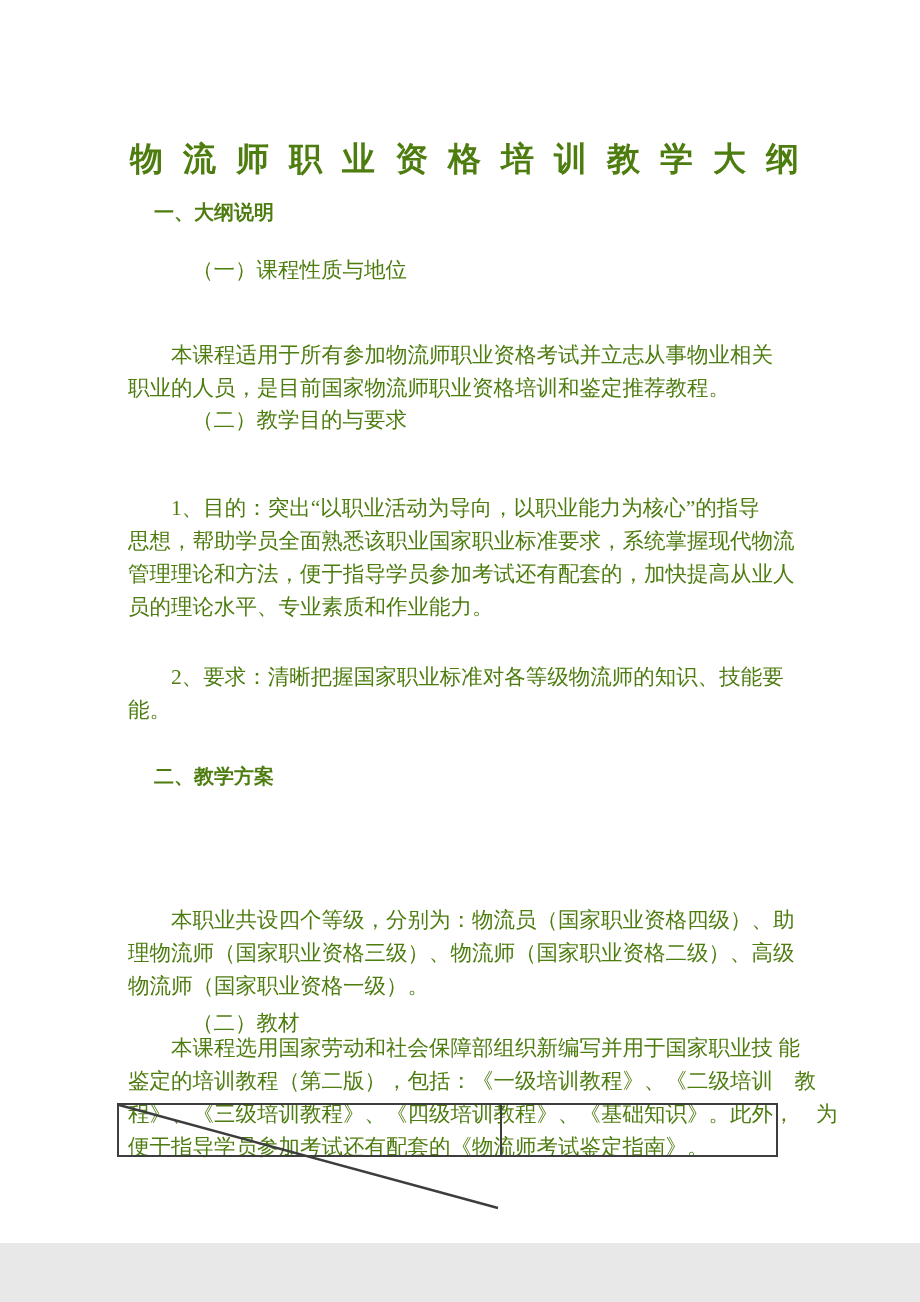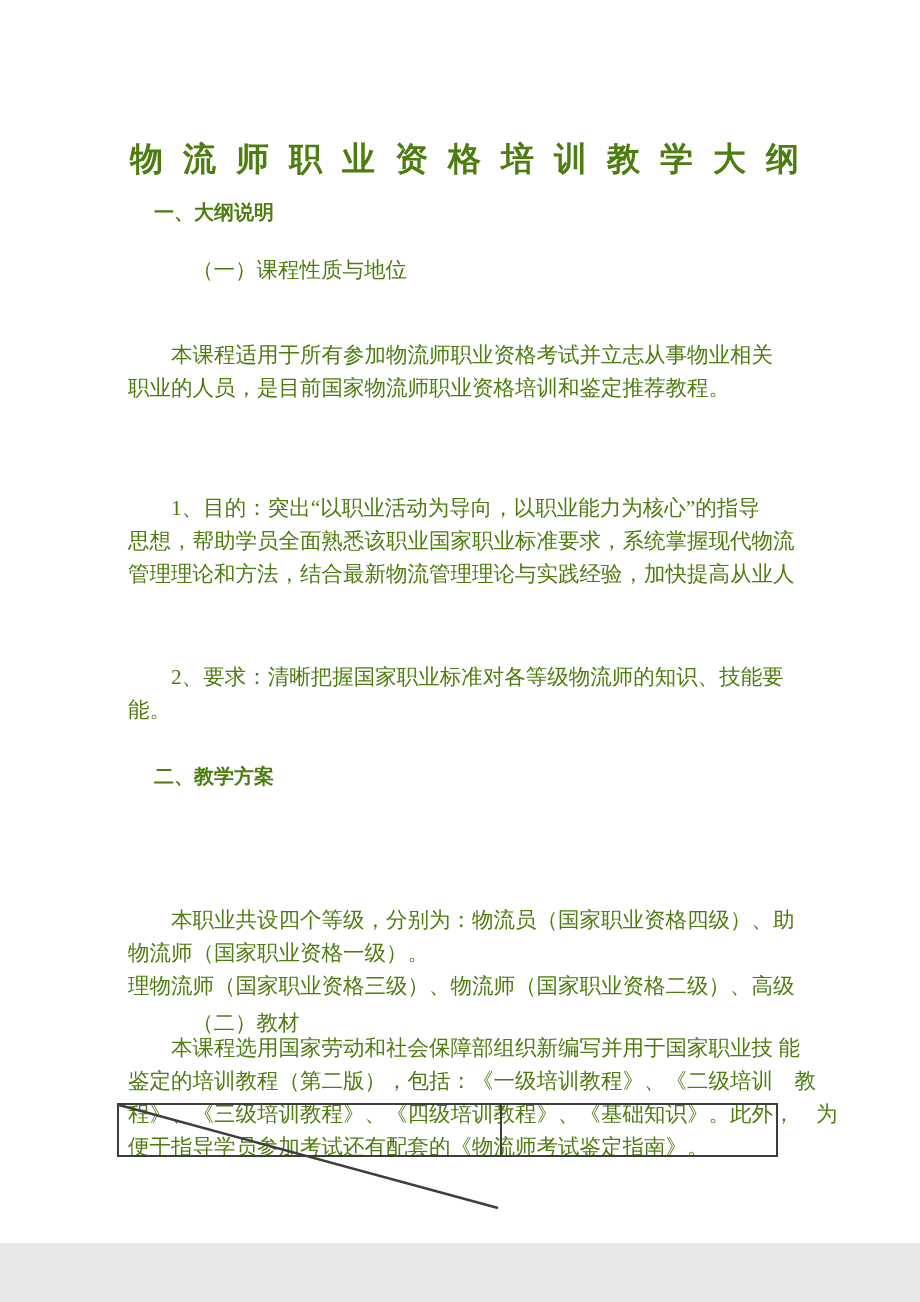--- a/index.html
+++ b/index.html
@@ -76,39 +76,41 @@
 
   <div class="heading" style="top:196px">一、大纲说明</div>
 
   <div class="subheading" style="top:254px">（一）课程性质与地位</div>
 
   <div class="para" style="top:319px">
     <div class="line indent">本课程适用于所有参加物流师职业资格考试并立志从事物业相关</div>
     <div class="line">职业的人员，是目前国家物流师职业资格培训和鉴定推荐教程。</div>
   </div>
 
+  <div class="subheading" style="top:404px">（二）教学目的与要求</div>
 
   <div class="para" style="top:472px">
     <div class="line indent">1、目的：突出“以职业活动为导向，以职业能力为核心”的指导</div>
     <div class="line">思想，帮助学员全面熟悉该职业国家职业标准要求，系统掌握现代物流</div>
-    <div class="line">管理理论和方法，结合最新物流管理理论与实践经验，加快提高从业人</div>
+    <div class="line">管理理论和方法，便于指导学员参加考试还有配套的，加快提高从业人</div>
+    <div class="line">员的理论水平、专业素质和作业能力。</div>
   </div>
 
   <div class="para" style="top:641px">
     <div class="line indent">2、要求：清晰把握国家职业标准对各等级物流师的知识、技能要</div>
     <div class="line">能。</div>
   </div>
 
   <div class="heading" style="top:760px">二、教学方案</div>
 
 
   <div class="para" style="top:884px">
     <div class="line indent">本职业共设四个等级，分别为：物流员（国家职业资格四级）、助</div>
+    <div class="line">理物流师（国家职业资格三级）、物流师（国家职业资格二级）、高级</div>
     <div class="line">物流师（国家职业资格一级）。</div>
-    <div class="line">理物流师（国家职业资格三级）、物流师（国家职业资格二级）、高级</div>
   </div>
 
   <div class="subheading" style="top:1007px">（二）教材</div>
 
   <div class="para" style="top:1012px">
     <div class="line indent">本课程选用国家劳动和社会保障部组织新编写并用于国家职业技 能</div>
     <div class="line">鉴定的培训教程（第二版），包括：《一级培训教程》、《二级培训　教</div>
     <div class="line">程》、《三级培训教程》、《四级培训教程》、《基础知识》。此外，　为</div>
     <div class="line">便于指导学员参加考试还有配套的《物流师考试鉴定指南》。</div>
   </div>

